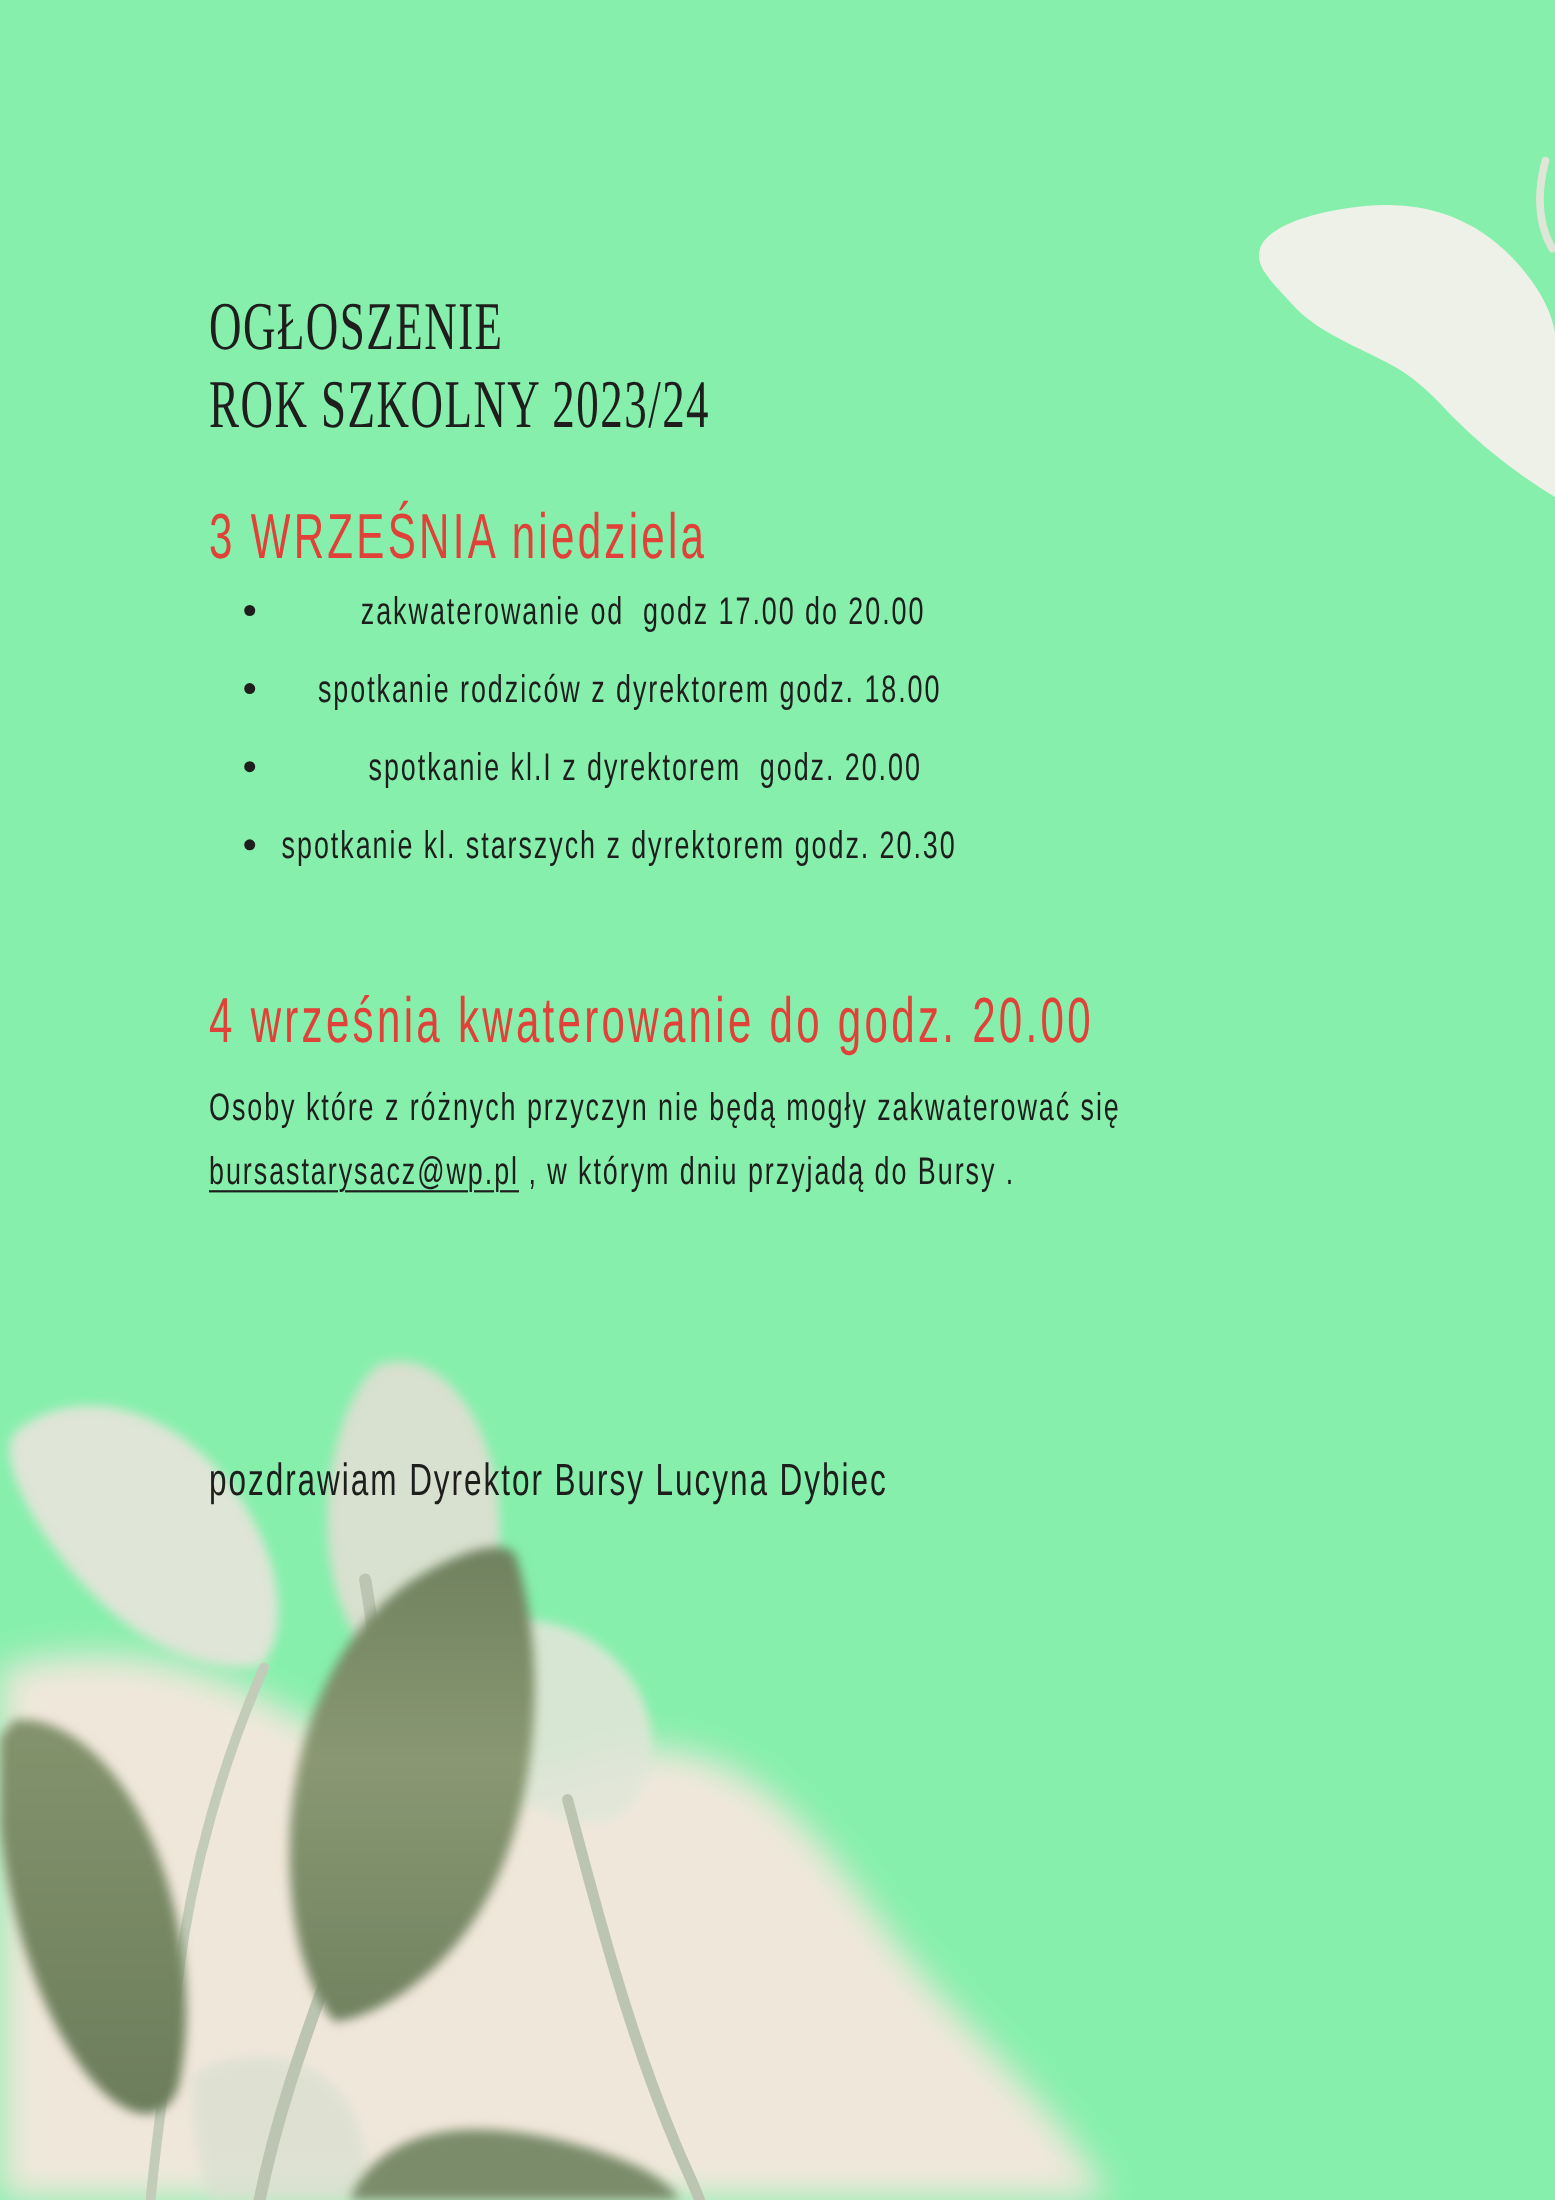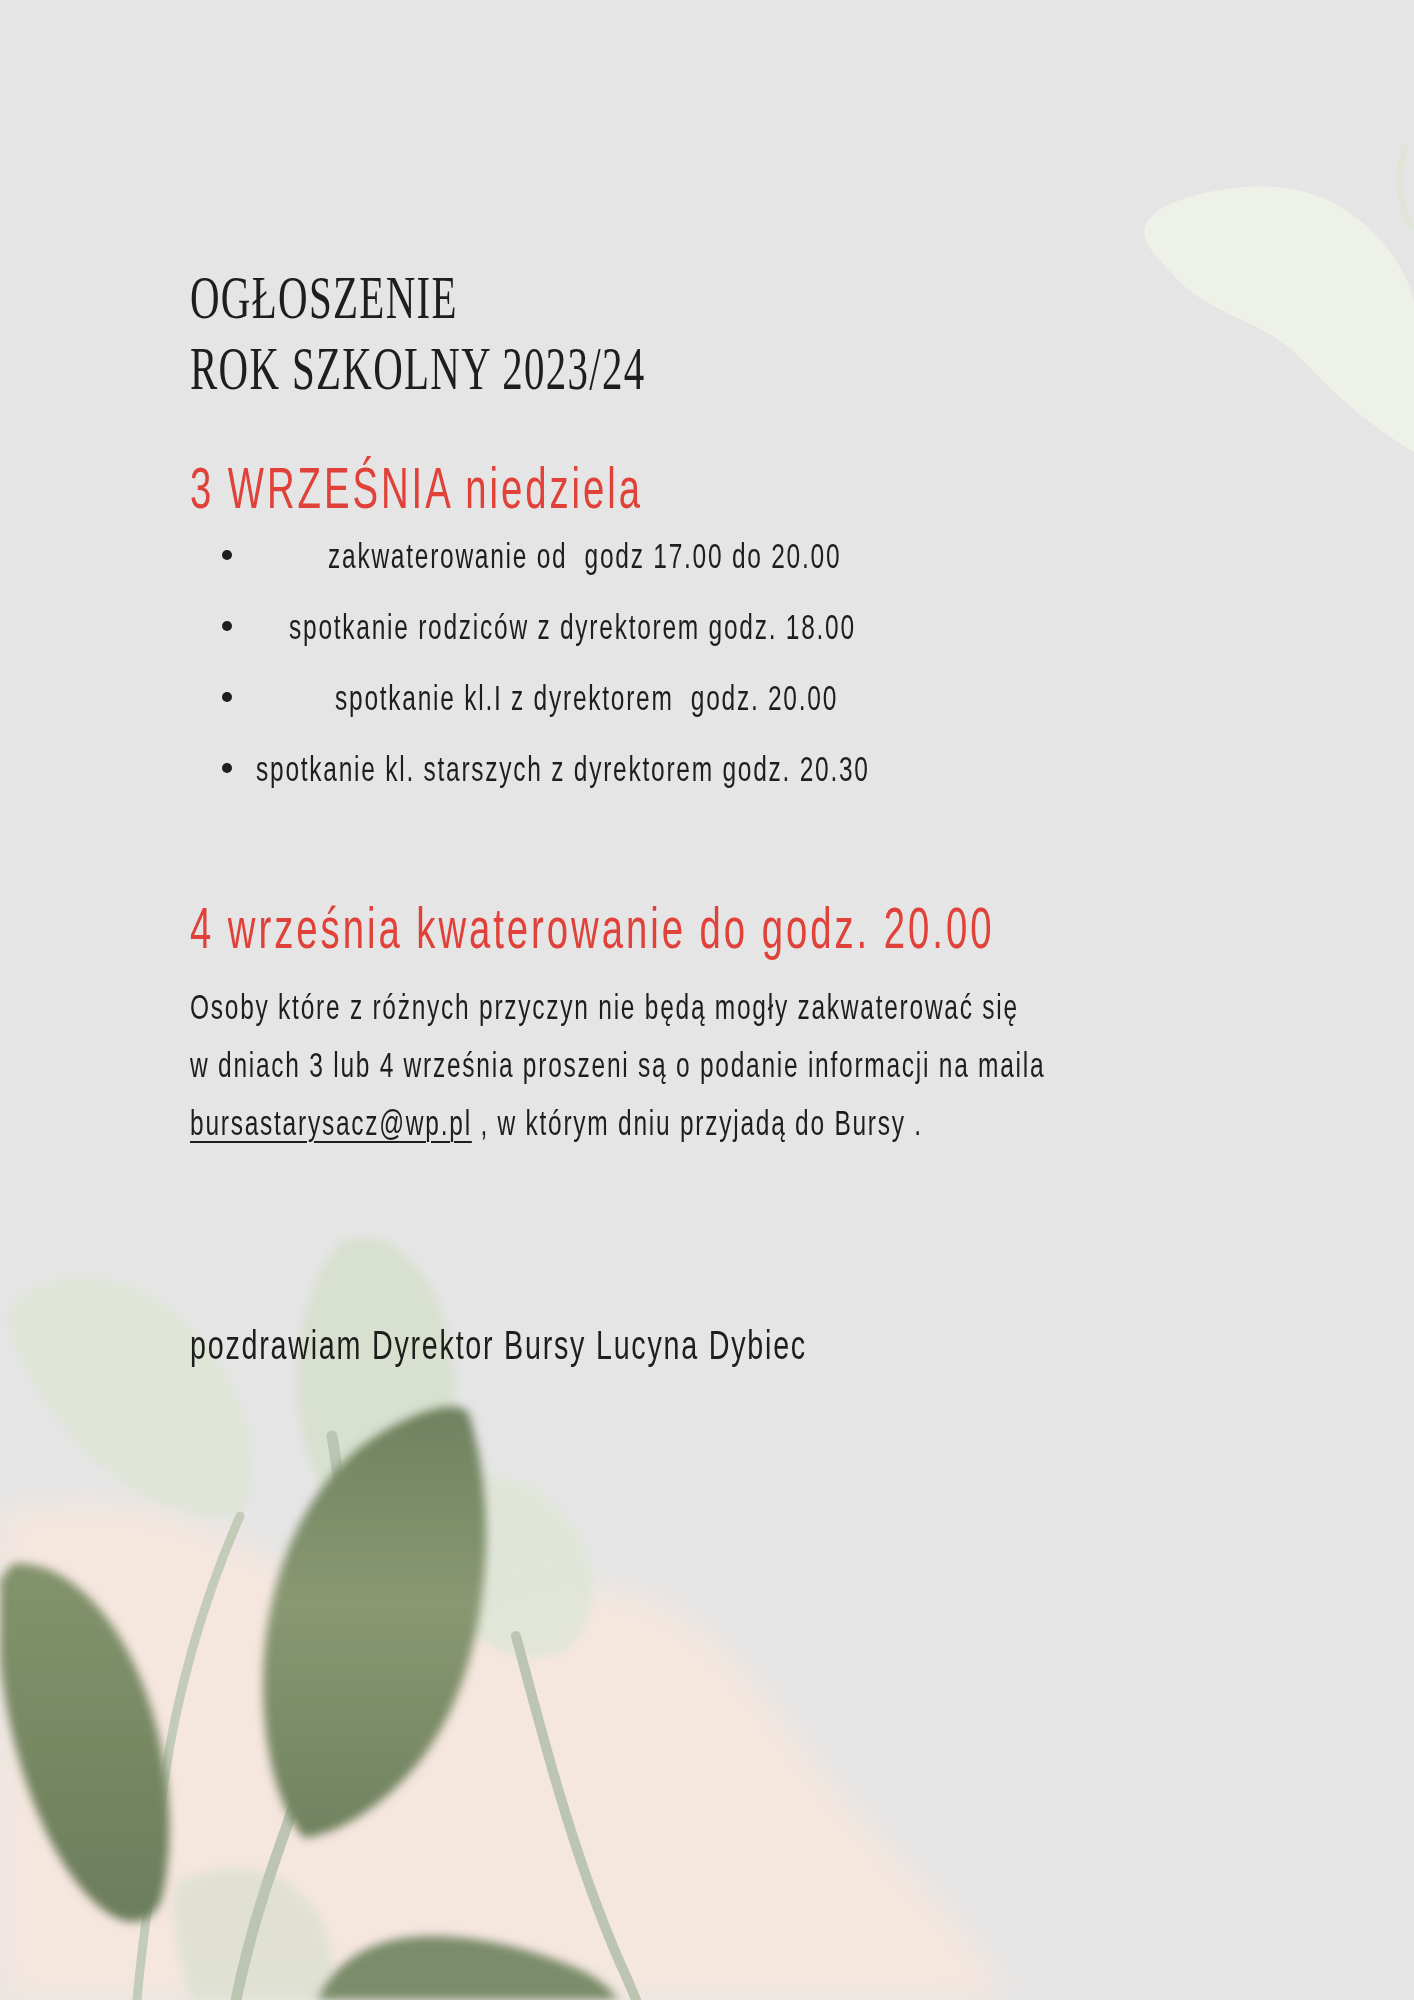--- a/index.html
+++ b/index.html
@@ -1,20 +1,20 @@
 <!DOCTYPE html>
 <html lang="pl"><head>
 <meta charset="utf-8">
 <style>
   html, body { margin: 0; padding: 0; background: #ffffff; }
   .page {
     position: relative;
     width: 1414px;
     height: 2000px;
-    background: #e5e5e5;
+    background: #86efac;
     overflow: hidden;
     font-family: "Liberation Sans", sans-serif;
     color: #1e1e1c;
   }
   .deco {
     position: absolute;
     left: 0; top: 0;
     width: 1414px; height: 2000px;
     z-index: 0;
     pointer-events: none;
@@ -192,23 +192,20 @@
       </li>
     </ul>
 
     <h2 class="red-heading h-sept4 t">4 września kwaterowanie do godz. 20.00</h2>
 
     <div class="para">
       <div class="line">
         <span class="t scale">Osoby które z różnych przyczyn nie będą mogły zakwaterować się</span>
       </div>
       <div class="line">
-        <span class="t scale">w dniach 3 lub 4 września proszeni są o podanie informacji na maila</span>
-      </div>
-      <div class="line">
         <span class="t scale"><a class="email t">bursastarysacz@wp.pl</a><span class="t"> , w którym dniu przyjadą do Bursy .</span></span>
       </div>
     </div>
 
     <div class="sign">
       <span class="t scale">pozdrawiam Dyrektor Bursy Lucyna Dybiec</span>
     </div>
 
   </div>
 </div>

